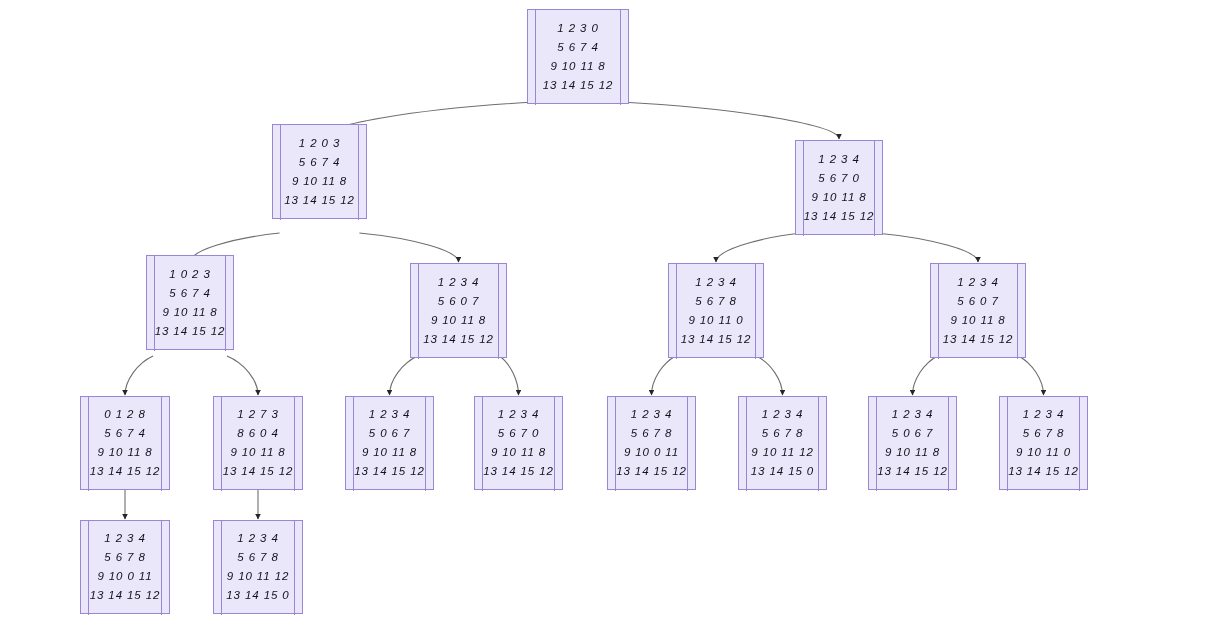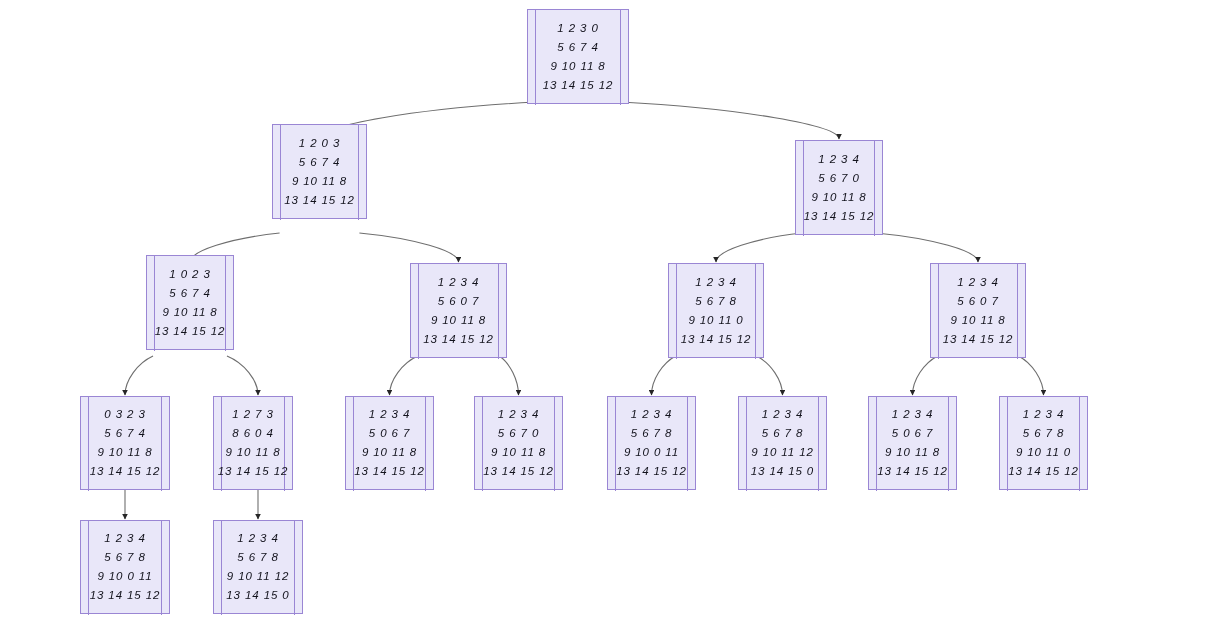--- a/index.html
+++ b/index.html
@@ -146,27 +146,27 @@
       <div class="node" style="left: 930px; top: 263px; width: 96px; height: 95px;">
         <div class="node-rows">
           <div class="node-row">1 2 3 4</div>
           <div class="node-row">5 6 0 7</div>
           <div class="node-row">9 10 11 8</div>
           <div class="node-row">13 14 15 12</div>
         </div>
       </div>
       <div class="node" style="left: 80px; top: 396px; width: 90px; height: 94px;">
         <div class="node-rows">
-          <div class="node-row">0 3 2 3</div>
-          <div class="node-row">5 6 7 4</div>
-          <div class="node-row">9 10 11 8</div>
-          <div class="node-row">13 14 15 12</div>
-        </div>
-      </div>
-      <div class="node" style="left: 213px; top: 396px; width: 80px; height: 94px;">
+          <div class="node-row">0 1 2 8</div>
+          <div class="node-row">5 6 7 4</div>
+          <div class="node-row">9 10 11 8</div>
+          <div class="node-row">13 14 15 12</div>
+        </div>
+      </div>
+      <div class="node" style="left: 213px; top: 396px; width: 90px; height: 94px;">
         <div class="node-rows">
           <div class="node-row">1 2 7 3</div>
           <div class="node-row">8 6 0 4</div>
           <div class="node-row">9 10 11 8</div>
           <div class="node-row">13 14 15 12</div>
         </div>
       </div>
       <div class="node" style="left: 345px; top: 396px; width: 89px; height: 94px;">
         <div class="node-rows">
           <div class="node-row">1 2 3 4</div>

